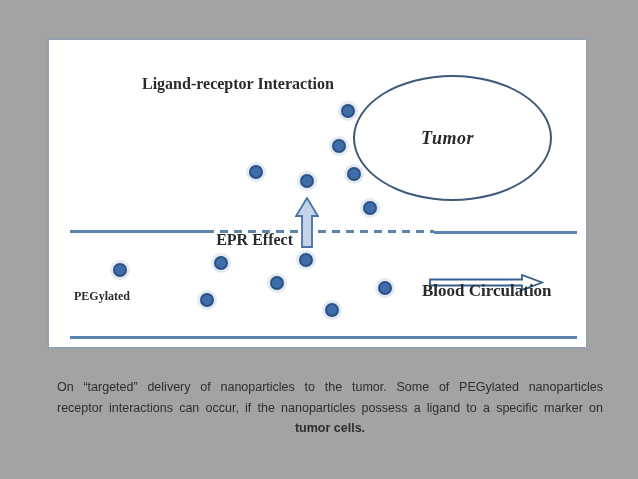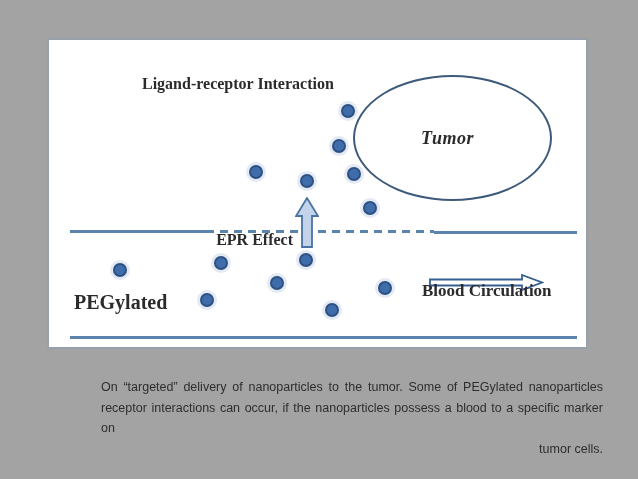--- a/index.html
+++ b/index.html
@@ -96,22 +96,22 @@
     width: 115px; height: 17px;
   }
   .blood-label {
     position: absolute;
     left: 422px; top: 281px;
     font-size: 17px;
   }
   
   .peg-label {
     position: absolute;
-    left: 74px; top: 292px;
-    font-size: 20px;
+    left: 74px; top: 286px;
+    font-size: 12px;
     line-height: 21px;
   }
   
   .dot {
     position: absolute;
     width: 10px; height: 10px;
     border-radius: 50%;
     background: var(--dot_fill, #3f6dac);
     border: 2px solid var(--dot_border, #2d5183);
     box-shadow: 0 0 0 3px rgba(193, 208, 230, 0.45);
@@ -124,24 +124,24 @@
     left: 57px; top: 377px;
     width: 546px;
     font-size: 12.5px;
     line-height: 20.5px;
     color: #2e2e2e;
   }
   .caption .just {
     text-align: justify;
     text-align-last: justify;
     white-space: normal;
-    margin-left: 44px;
   }
   .caption .last-line {
-    text-align: right;
+    text-align: center;
+    font-weight: bold;
   }
 </style>
 </head>
 <body>
 
 <div id="stage">
 
   <div class="diagram-box">
 
     
@@ -187,17 +187,17 @@
       <div class="dot" style="left: 221px; top: 263px;"></div>
       <div class="dot" style="left: 207px; top: 300px;"></div>
       <div class="dot" style="left: 277px; top: 283px;"></div>
       <div class="dot" style="left: 306px; top: 260px;"></div>
       <div class="dot" style="left: 332px; top: 310px;"></div>
       <div class="dot" style="left: 385px; top: 288px;"></div>
     </div>
 
   <div class="caption">
     <div class="just"> On “targeted” delivery of nanoparticles to the tumor. Some of PEGylated nanoparticles</div>
-    <div class="just">receptor interactions can occur, if the nanoparticles possess a blood to a specific marker on</div>
+    <div class="just">receptor interactions can occur, if the nanoparticles possess a ligand to a specific marker on</div>
     <div class="last-line">tumor cells.</div>
   </div>
 
 </div>
 
 </body></html>

